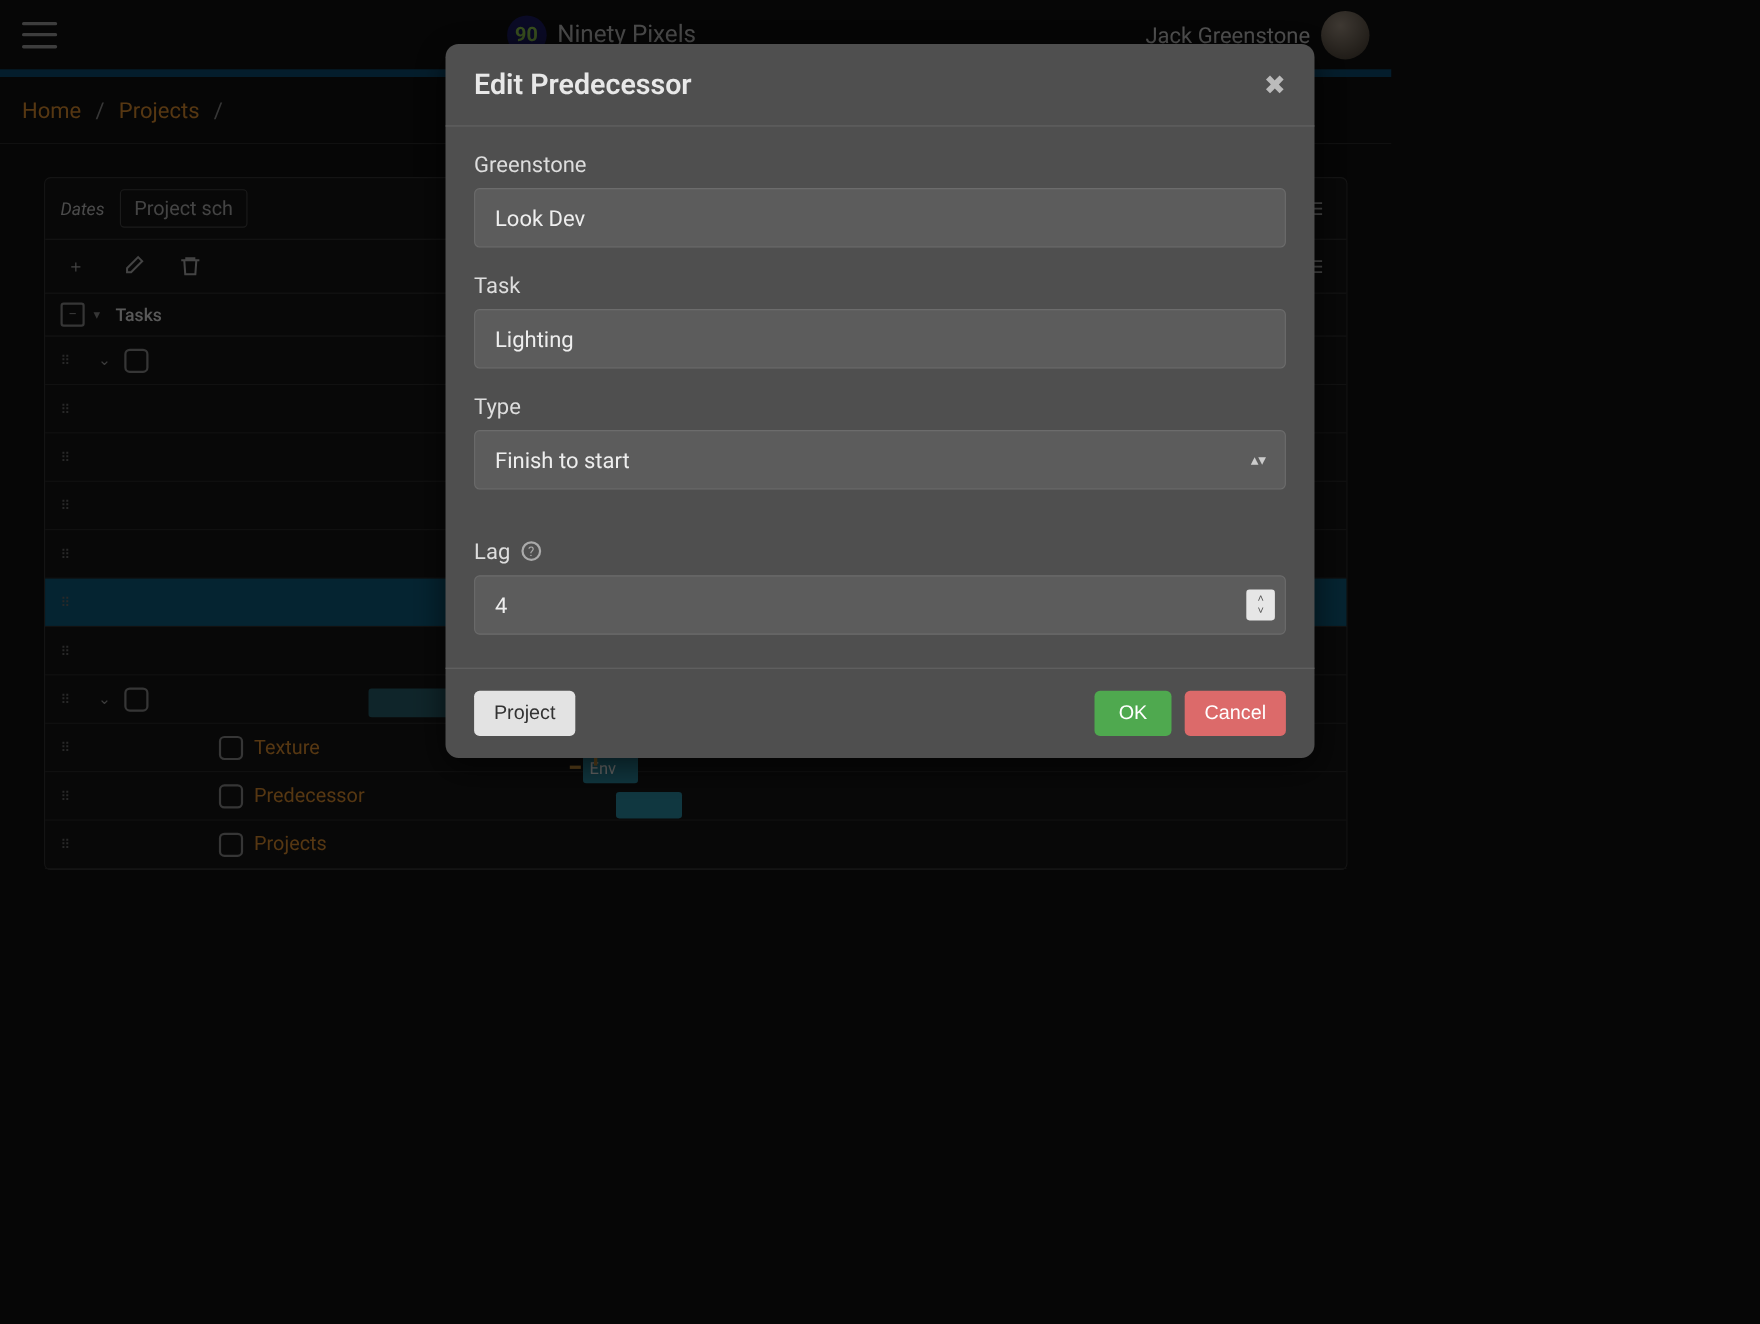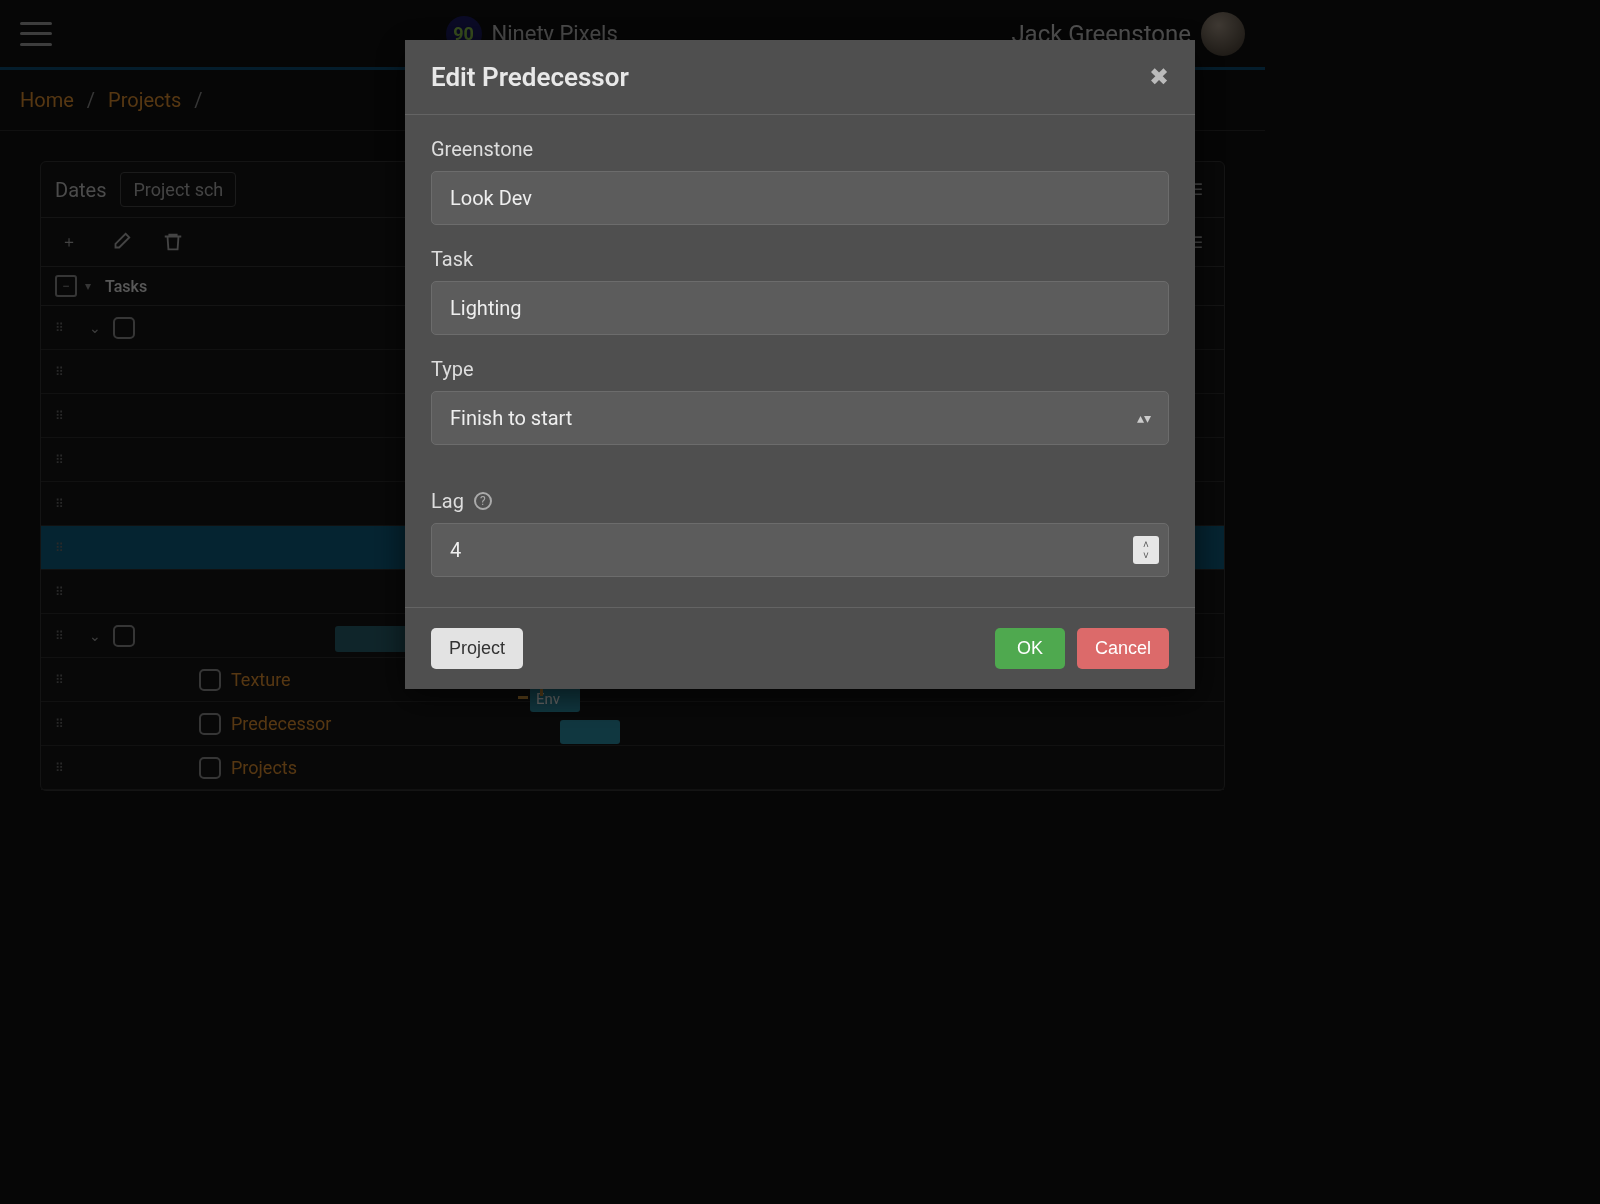--- a/index.html
+++ b/index.html
@@ -10,54 +10,54 @@
   width: 1265px;
   height: 960px;
   overflow: hidden;
   position: relative;
 }
 .topbar {
   height: 70px;
   display: flex;
   align-items: center;
   padding: 0 20px;
-  border-bottom: 3px solid #0c4a6e;
+  border-bottom: 7px solid #0c4a6e;
 }
 .hamburger { width: 32px; height: 24px; display: flex; flex-direction: column; justify-content: space-between; cursor:pointer; }
 .hamburger span { height: 3px; background:#999; border-radius:2px; }
 .brand { flex:1; display:flex; align-items:center; justify-content:center; gap:10px;}
 .brand-logo { width:36px; height:36px; border-radius:50%; background:#1a1a5e; display:flex; align-items:center; justify-content:center; font-weight:700;}
 .brand-logo span { color:#8bc34a; font-size:18px;}
 .brand-name { font-size:22px; color:#bbb;}
 .user { display:flex; align-items:center; gap:10px;}
-.user-name { font-size:24px; color:#ccc;}
+.user-name { font-size:20px; color:#ccc;}
 .avatar { width:44px; height:44px; border-radius:50%; background: radial-gradient(circle at 40% 30%, #9b8d7e, #3a3228);}
 .breadcrumbs { padding: 18px 20px; border-bottom:1px solid #2a2a2a; font-size:20px;}
 .breadcrumbs a { color:#d78a2e; text-decoration:none;}
 .breadcrumbs .sep { color:#888; margin:0 8px;}
 .panel { margin: 30px 40px; border:1px solid #333; border-radius:6px; background:#151515; }
 .panel-header { display:flex; align-items:center; padding:10px 14px; border-bottom:1px solid #333; gap:14px;}
-.panel-header .label { font-size:20px; color:#bbb;}
+.panel-header .label { font-size:16px; color:#bbb;font-style:italic;}
 .pill { border:1px solid #444; padding:6px 12px; border-radius:4px; color:#aaa; font-size:18px;}
 .toolbar { display:flex; align-items:center; padding:10px 14px; border-bottom:1px solid #333; gap:24px;}
 .icon-btn { width:28px; height:28px; color:#aaa; display:flex;align-items:center;justify-content:center;}
 .toolbar-right { margin-left:auto; display:flex; gap:20px;}
 .grid-header { display:flex; align-items:center; padding:8px 14px; border-bottom:1px solid #333;}
 .grid-header .collapse { width:22px;height:22px;border:2px solid #888; display:flex;align-items:center;justify-content:center;border-radius:3px; font-size:14px;color:#888;}
 .grid-header .caret { margin:0 8px; font-size:12px;color:#888;}
 .grid-header .col-label { font-size:16px; color:#ddd; font-weight:500; margin-left:6px;}
 .rows { }
 .row { display:flex; align-items:center; border-bottom:1px solid #2c2c2c; height:44px; padding-left:14px;}
 .row.selected { background:#0d5a7a;}
 .grip { color:#666; letter-spacing:2px; font-size:12px; width:34px;}
 .expander { color:#999; font-size:14px; width:24px;}
 .chk { width:22px;height:22px;border:2px solid #888; border-radius:5px; margin-right:10px;}
 .task-text { color:#d78a2e; font-size:18px;}
 .overlay { position:fixed; inset:0; background:rgba(0,0,0,0.6); display:flex; align-items:flex-start; justify-content:center; padding-top:40px;}
-.modal { width:790px; background:#4f4f4f; border-radius:0; color:#e8e8e8; box-shadow:0 8px 30px rgba(0,0,0,0.6);}
+.modal { width:790px; background:#4f4f4f; border-radius:12px; color:#e8e8e8; box-shadow:0 8px 30px rgba(0,0,0,0.6);}
 .modal-header { padding:22px 26px; border-bottom:1px solid #646464; display:flex; align-items:center;}
 .modal-title { font-size:26px; font-weight:600;}
 .modal-close { margin-left:auto; font-size:24px; color:#bbb; cursor:pointer;}
 .modal-body { padding:22px 26px 30px;}
 .fld-label { font-size:20px; margin-bottom:10px; color:#ddd; display:flex; align-items:center; gap:10px;}
 .help-icon { width:18px;height:18px;border:2px solid #aaa;border-radius:50%; display:inline-flex;align-items:center;justify-content:center; font-size:12px;color:#aaa;}
 .inp { width:100%; background:#5c5c5c; border:1px solid #6c6c6c; border-radius:5px; padding:14px 18px; font-size:20px; color:#eee; margin-bottom:22px;}
 .sel-wrap{ position:relative; margin-bottom:22px;}
 .sel-caret{ position:absolute; right:18px; top:50%; transform:translateY(-50%); font-size:14px; color:#ccc;}
 .spin-wrap{ position:relative;}

